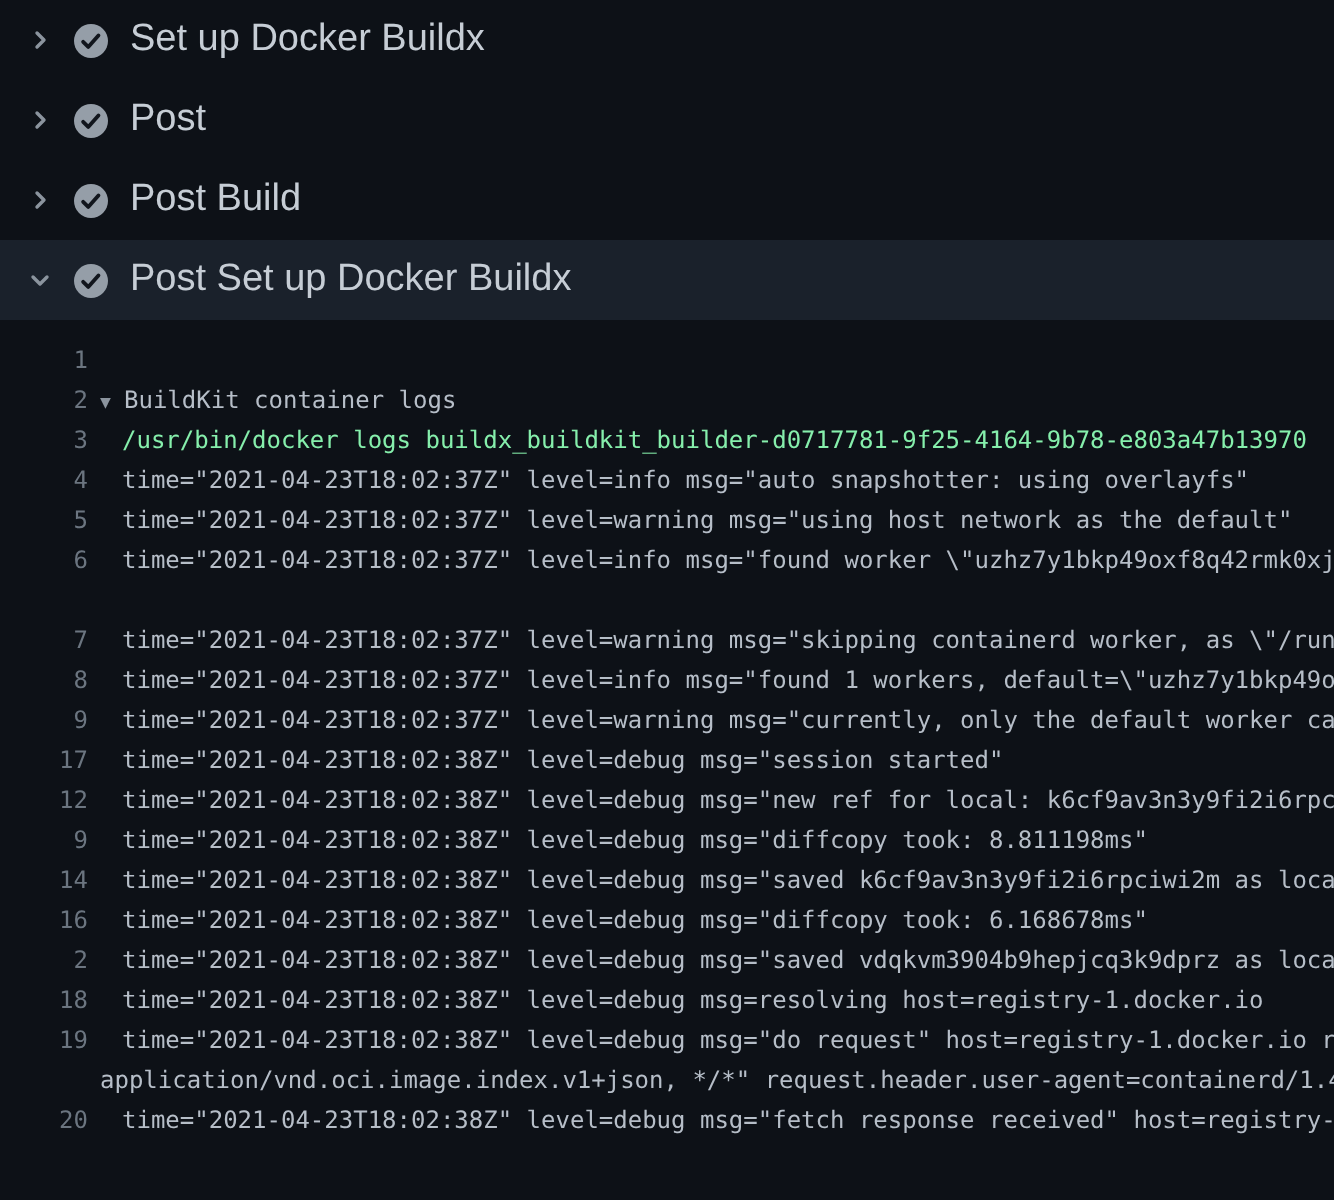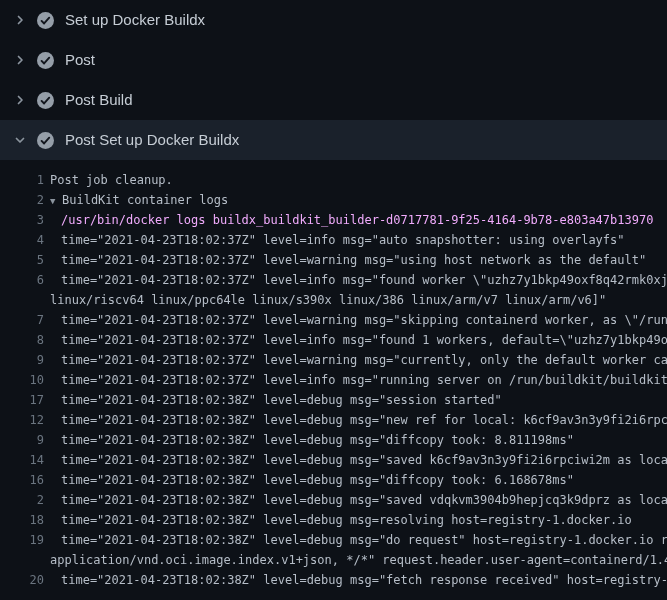--- a/index.html
+++ b/index.html
@@ -12,32 +12,32 @@
   
   .steps{width:100%;}
   .step{
     height:40px;display:flex;align-items:center;
     padding:0 12px;cursor:pointer;box-sizing:border-box;
   }
   .step.expanded{background:#1a212b;}
   .chev{width:16px;height:16px;flex:none;display:flex;align-items:center;justify-content:center;margin-right:9px;}
   .checkwrap{width:17px;height:17px;flex:none;border-radius:50%;background:#959ea8;
     display:flex;align-items:center;justify-content:center;margin-right:11px;}
-  .step-label{color:#c6cdd5;font-size:15px;line-height:16px;}
+  .step-label{color:#c6cdd5;font-size:19px;line-height:16px;}
   
   .log{
     padding-top:10px;
     font-family:"DejaVu Sans Mono","Liberation Mono",monospace;
     font-size:12px;line-height:20px;color:#b6bec8;
   }
   .lrow{display:flex;height:20px;white-space:pre;overflow:hidden;width:667px;}
   .ln{flex:none;width:44px;text-align:right;color:#6b7580;cursor:pointer;user-select:none;}
   .txt{flex:none;margin-left:6px;}
   .lrow.ind .txt{margin-left:17px;}
-  .txt.command{color:#f0abfc;}
+  .txt.command{color:#86efac;}
   .grp-toggle{color:#8b949e;font-size:9px;display:inline-block;width:12px;cursor:pointer;}
 </style>
 </head>
 <body>
 
 <div>
   <div class="steps">
       <div class="step">
     <span class="chev">
       <svg width="16" height="16" viewBox="0 0 16 16">
@@ -87,21 +87,20 @@
       <svg width="17" height="17" viewBox="0 0 16 16">
         <path d="M4.3 8.4l2.4 2.4 4.8-5.4" stroke="#12161d" stroke-width="1.8" fill="none" stroke-linecap="round" stroke-linejoin="round"></path>
       </svg>
     </span>
     <span class="step-label">Post Set up Docker Buildx</span>
   </div>
     </div>
   <div class="log">
       <div class="lrow">
     <span class="ln">1</span>
-    <span class="txt">Post job cleanup.</span>
   </div>
       <div class="lrow">
     <span class="ln">2</span>
     <span class="txt"><span class="grp-toggle">▼</span><span>BuildKit container logs</span></span>
   </div>
       <div class="lrow ind">
     <span class="ln">3</span>
     <span class="txt command">/usr/bin/docker logs buildx_buildkit_builder-d0717781-9f25-4164-9b78-e803a47b13970</span>
   </div>
       <div class="lrow ind">
@@ -111,37 +110,32 @@
       <div class="lrow ind">
     <span class="ln">5</span>
     <span class="txt">time="2021-04-23T18:02:37Z" level=warning msg="using host network as the default"</span>
   </div>
       <div class="lrow ind">
     <span class="ln">6</span>
     <span class="txt">time="2021-04-23T18:02:37Z" level=info msg="found worker \"uzhz7y1bkp49oxf8q42rmk0xj</span>
   </div>
       <div class="lrow">
     <span class="ln"></span>
-    <span class="txt">linux/riscv64 linux/ppc64le linux/s390x linux/386 linux/arm/v7 linux/arm/v6]"</span>
   </div>
       <div class="lrow ind">
     <span class="ln">7</span>
     <span class="txt">time="2021-04-23T18:02:37Z" level=warning msg="skipping containerd worker, as \"/run</span>
   </div>
       <div class="lrow ind">
     <span class="ln">8</span>
     <span class="txt">time="2021-04-23T18:02:37Z" level=info msg="found 1 workers, default=\"uzhz7y1bkp49o</span>
   </div>
       <div class="lrow ind">
     <span class="ln">9</span>
     <span class="txt">time="2021-04-23T18:02:37Z" level=warning msg="currently, only the default worker ca</span>
-  </div>
-      <div class="lrow ind">
-    <span class="ln">10</span>
-    <span class="txt">time="2021-04-23T18:02:37Z" level=info msg="running server on /run/buildkit/buildkit</span>
   </div>
       <div class="lrow ind">
     <span class="ln">17</span>
     <span class="txt">time="2021-04-23T18:02:38Z" level=debug msg="session started"</span>
   </div>
       <div class="lrow ind">
     <span class="ln">12</span>
     <span class="txt">time="2021-04-23T18:02:38Z" level=debug msg="new ref for local: k6cf9av3n3y9fi2i6rpc</span>
   </div>
       <div class="lrow ind">

